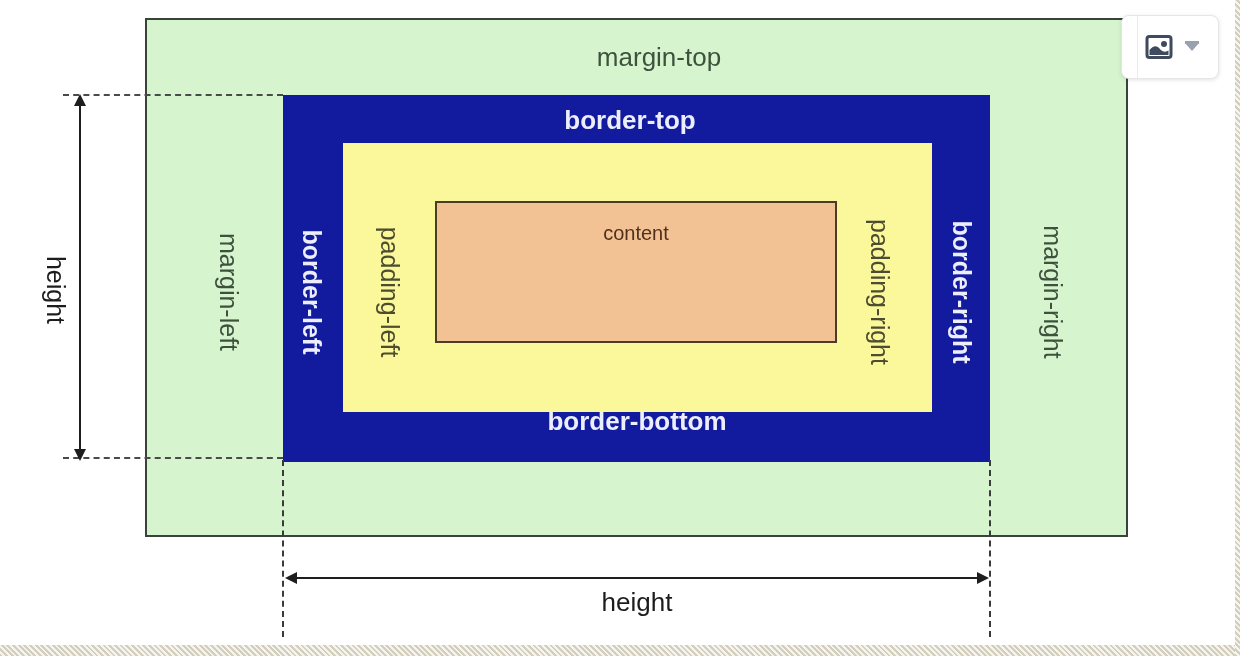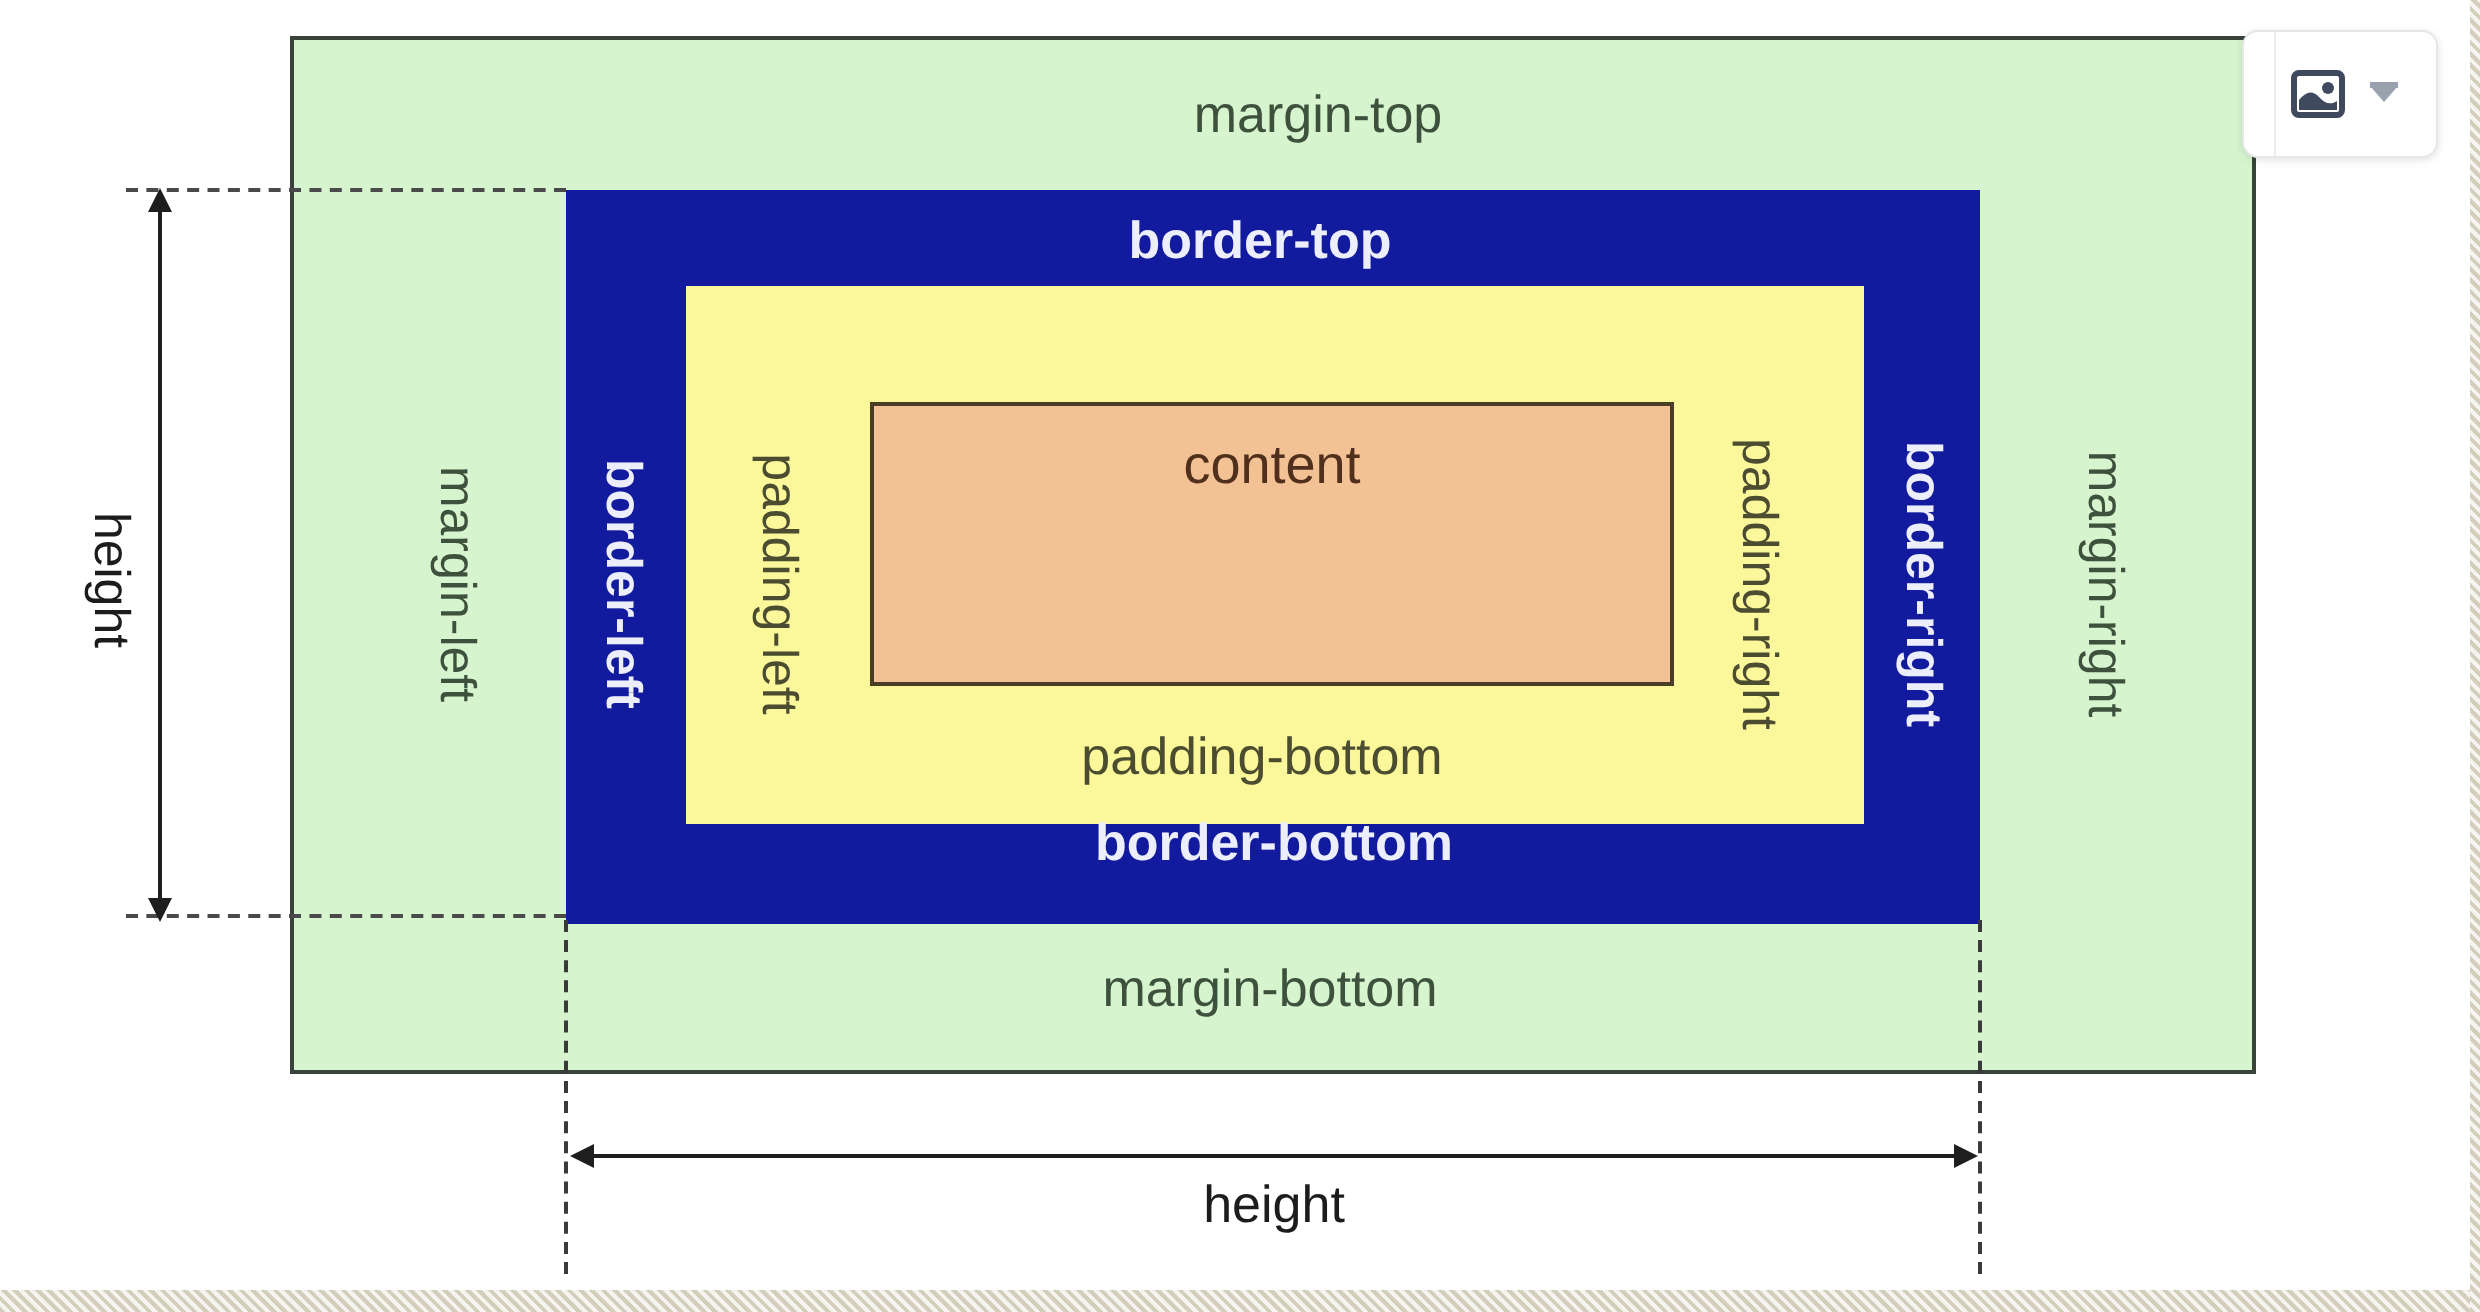--- a/index.html
+++ b/index.html
@@ -17,21 +17,21 @@
     background:var(--padding-bg,#fbf89b);}
   #content-box{left:435px;top:201px;width:402px;height:142px;
     background:var(--content-bg,#f3c294);border:2px solid #4a3d26;}
   
   .hlabel,.vlabel{position:absolute;white-space:nowrap;font-size:26px;line-height:1;
     transform:translate(-50%,-50%);}
   .vlabel{transform:translate(-50%,-50%) rotate(90deg);font-size:25px;}
   .on-margin{color:var(--margin-text,#3d513d);}
   .on-border{color:var(--border-text,#eceefc);font-weight:bold;}
   .on-padding{color:var(--padding-text,#4c4c30);}
-  .content-text{color:var(--content-text,#50301d);font-size:27px;}
+  .content-text{color:var(--content-text,#50301d);font-size:20px;}
   .dim-label{color:var(--dimension-text,#1c1c1c);}
   
   .dash-h{position:absolute;height:0;border-top:2px dashed #4a4a4a;}
   .dash-v{position:absolute;width:0;border-left:2px dashed #3a3a3a;}
   
   .arrow-line-v{position:absolute;width:0;border-left:2px solid #1e1e1e;}
   .arrow-line-h{position:absolute;height:0;border-top:2px solid #1e1e1e;}
   .ah{position:absolute;width:0;height:0;}
   .ah-up{border-left:6px solid transparent;border-right:6px solid transparent;border-bottom:12px solid #1e1e1e;}
   .ah-down{border-left:6px solid transparent;border-right:6px solid transparent;border-top:12px solid #1e1e1e;}
@@ -66,23 +66,21 @@
 <div id="stage">
 
   <div class="abox" id="margin-box"></div>
   <div class="abox" id="border-box"></div>
   <div class="abox" id="padding-box"></div>
   <div class="abox" id="content-box"></div>
 
   <div class="hlabel on-margin" style="left:659px;top:57px">margin-top</div>
   <div class="hlabel on-border" style="left:630px;top:120px">border-top</div>
   <div class="hlabel content-text" style="left:636px;top:233px">content</div>
-  <div class="hlabel on-padding" style="left:631px;top:378px">padding-bottom</div>
   <div class="hlabel on-border" style="left:637px;top:421px">border-bottom</div>
-  <div class="hlabel on-margin" style="left:635px;top:494px">margin-bottom</div>
   <div class="hlabel dim-label" style="left:637px;top:602px">height</div>
 
   <div class="vlabel dim-label" style="left:55px;top:290px">height</div>
   <div class="vlabel on-margin" style="left:228px;top:292px">margin-left</div>
   <div class="vlabel on-border" style="left:311px;top:292px">border-left</div>
   <div class="vlabel on-padding" style="left:389px;top:292px">padding-left</div>
   <div class="vlabel on-padding" style="left:879px;top:292px">padding-right</div>
   <div class="vlabel on-border" style="left:961px;top:292px">border-right</div>
   <div class="vlabel on-margin" style="left:1052px;top:292px">margin-right</div>
 

